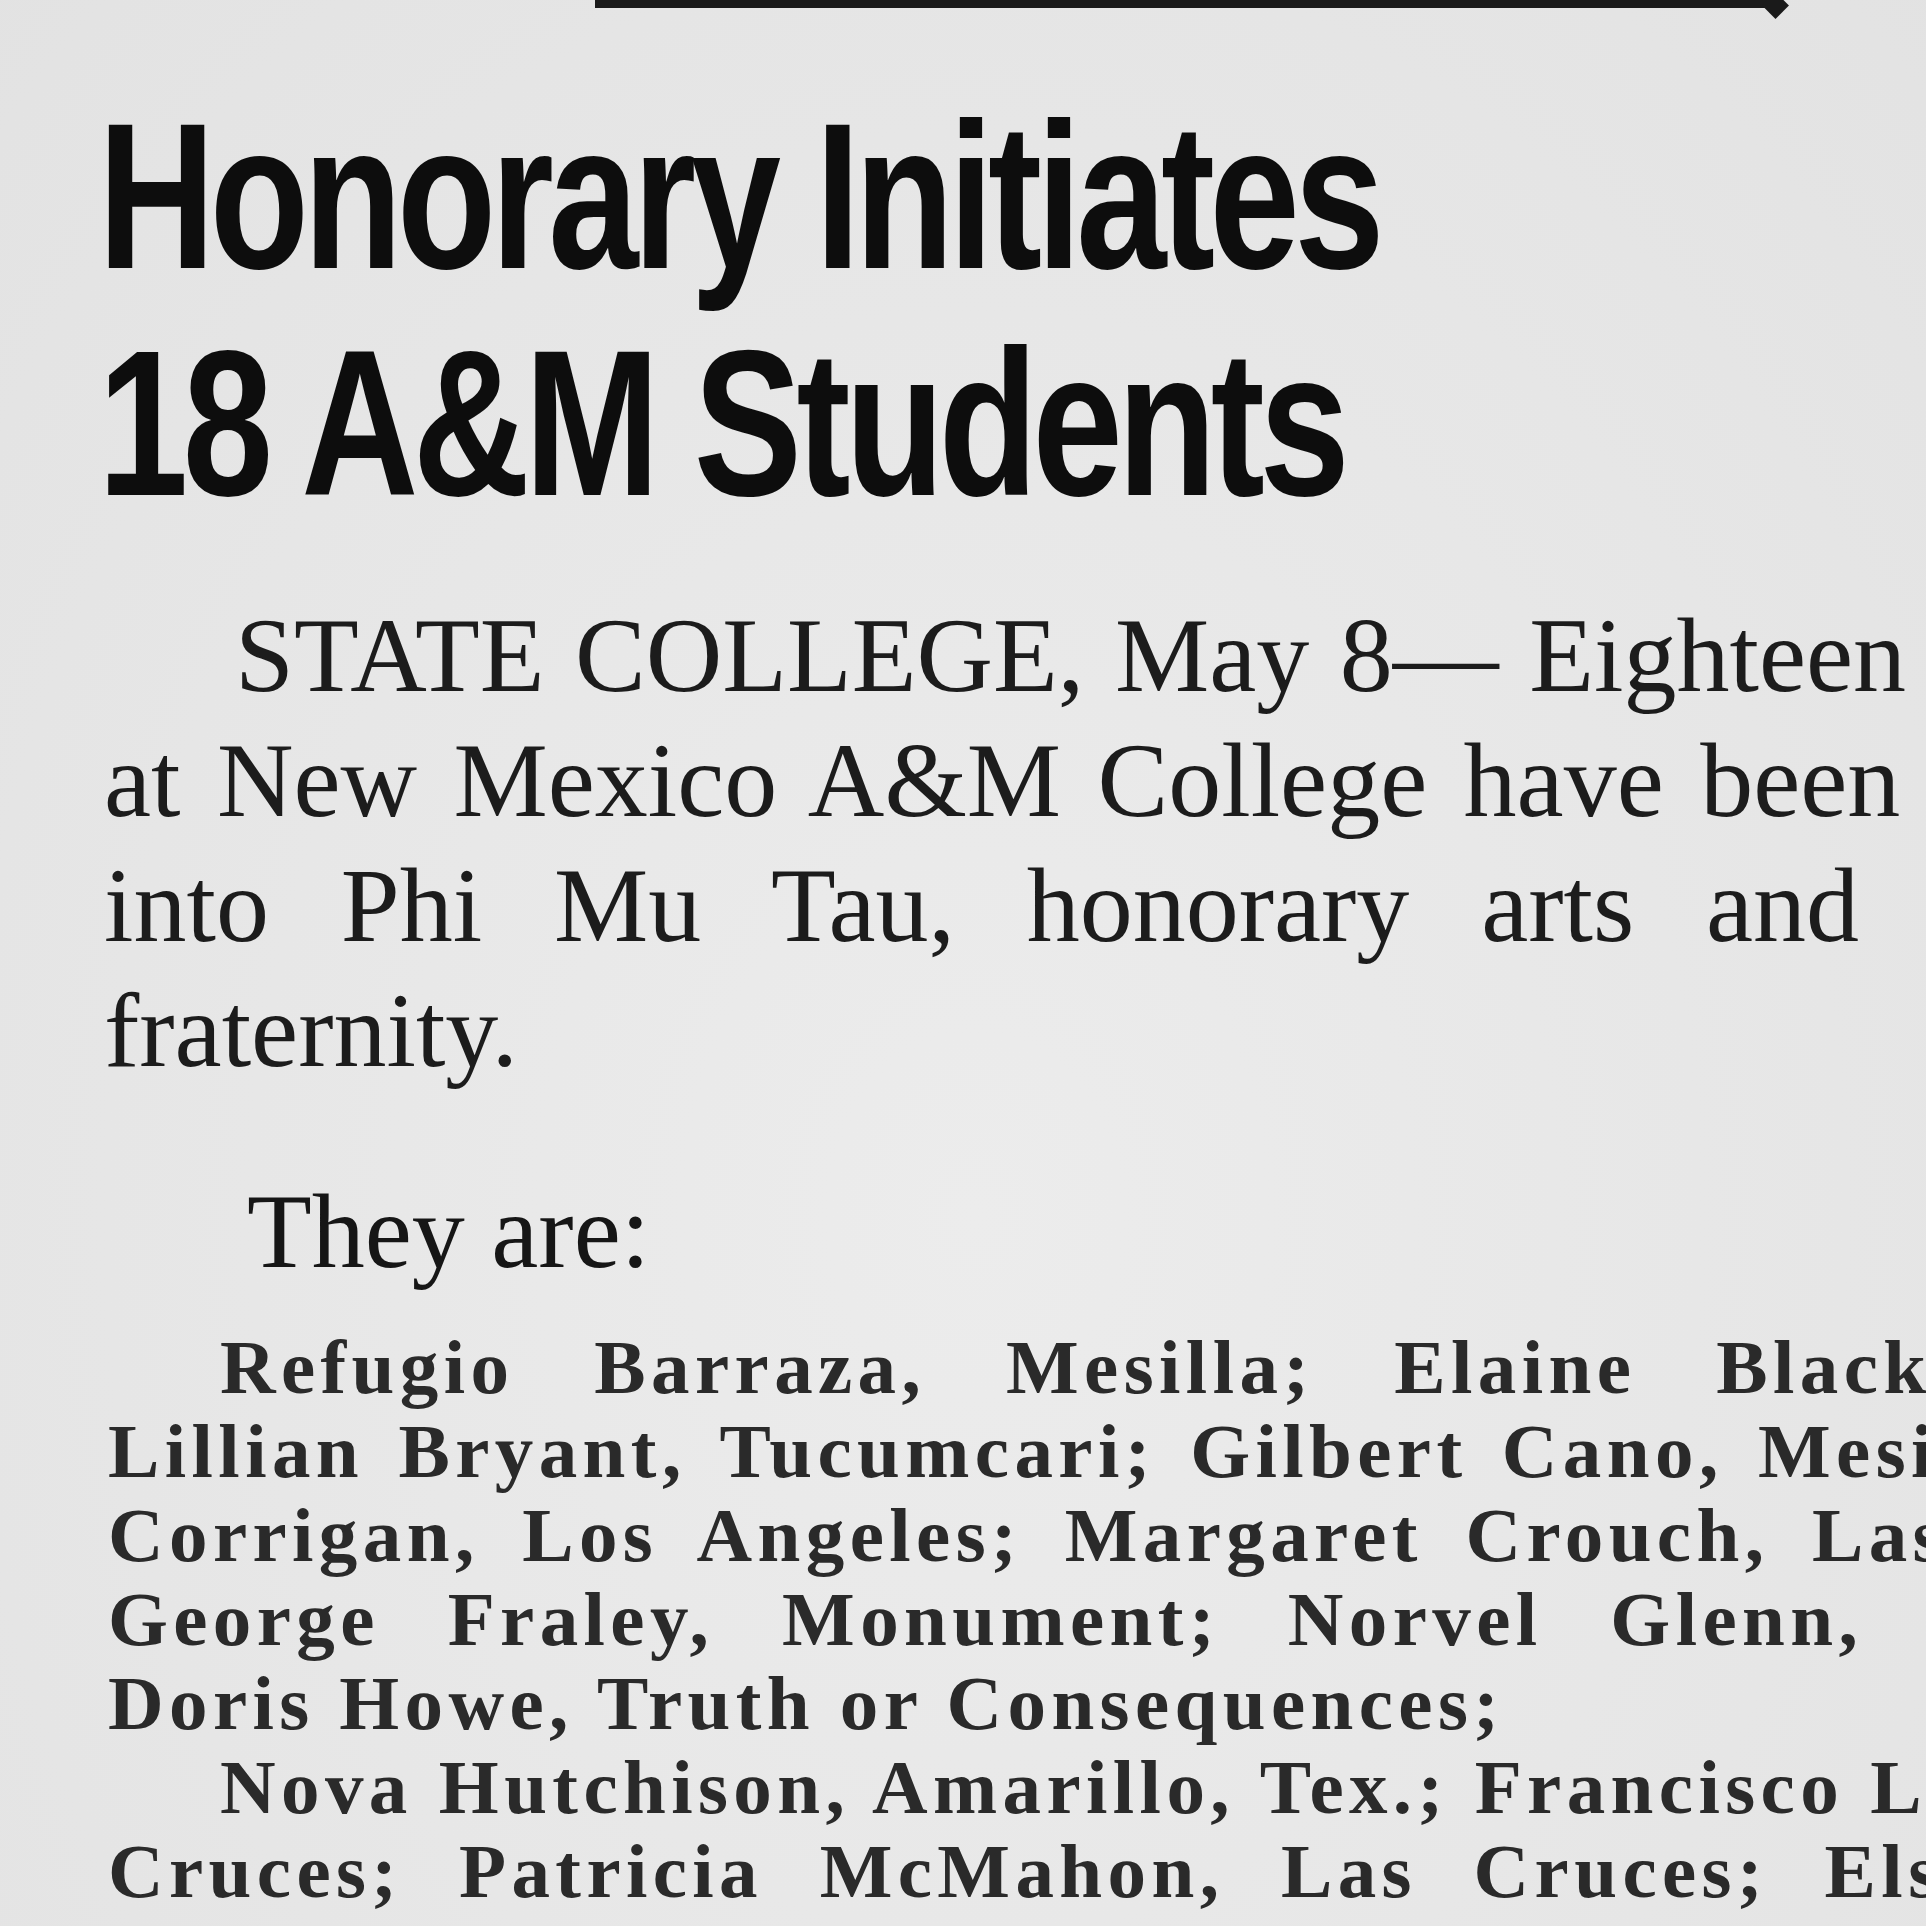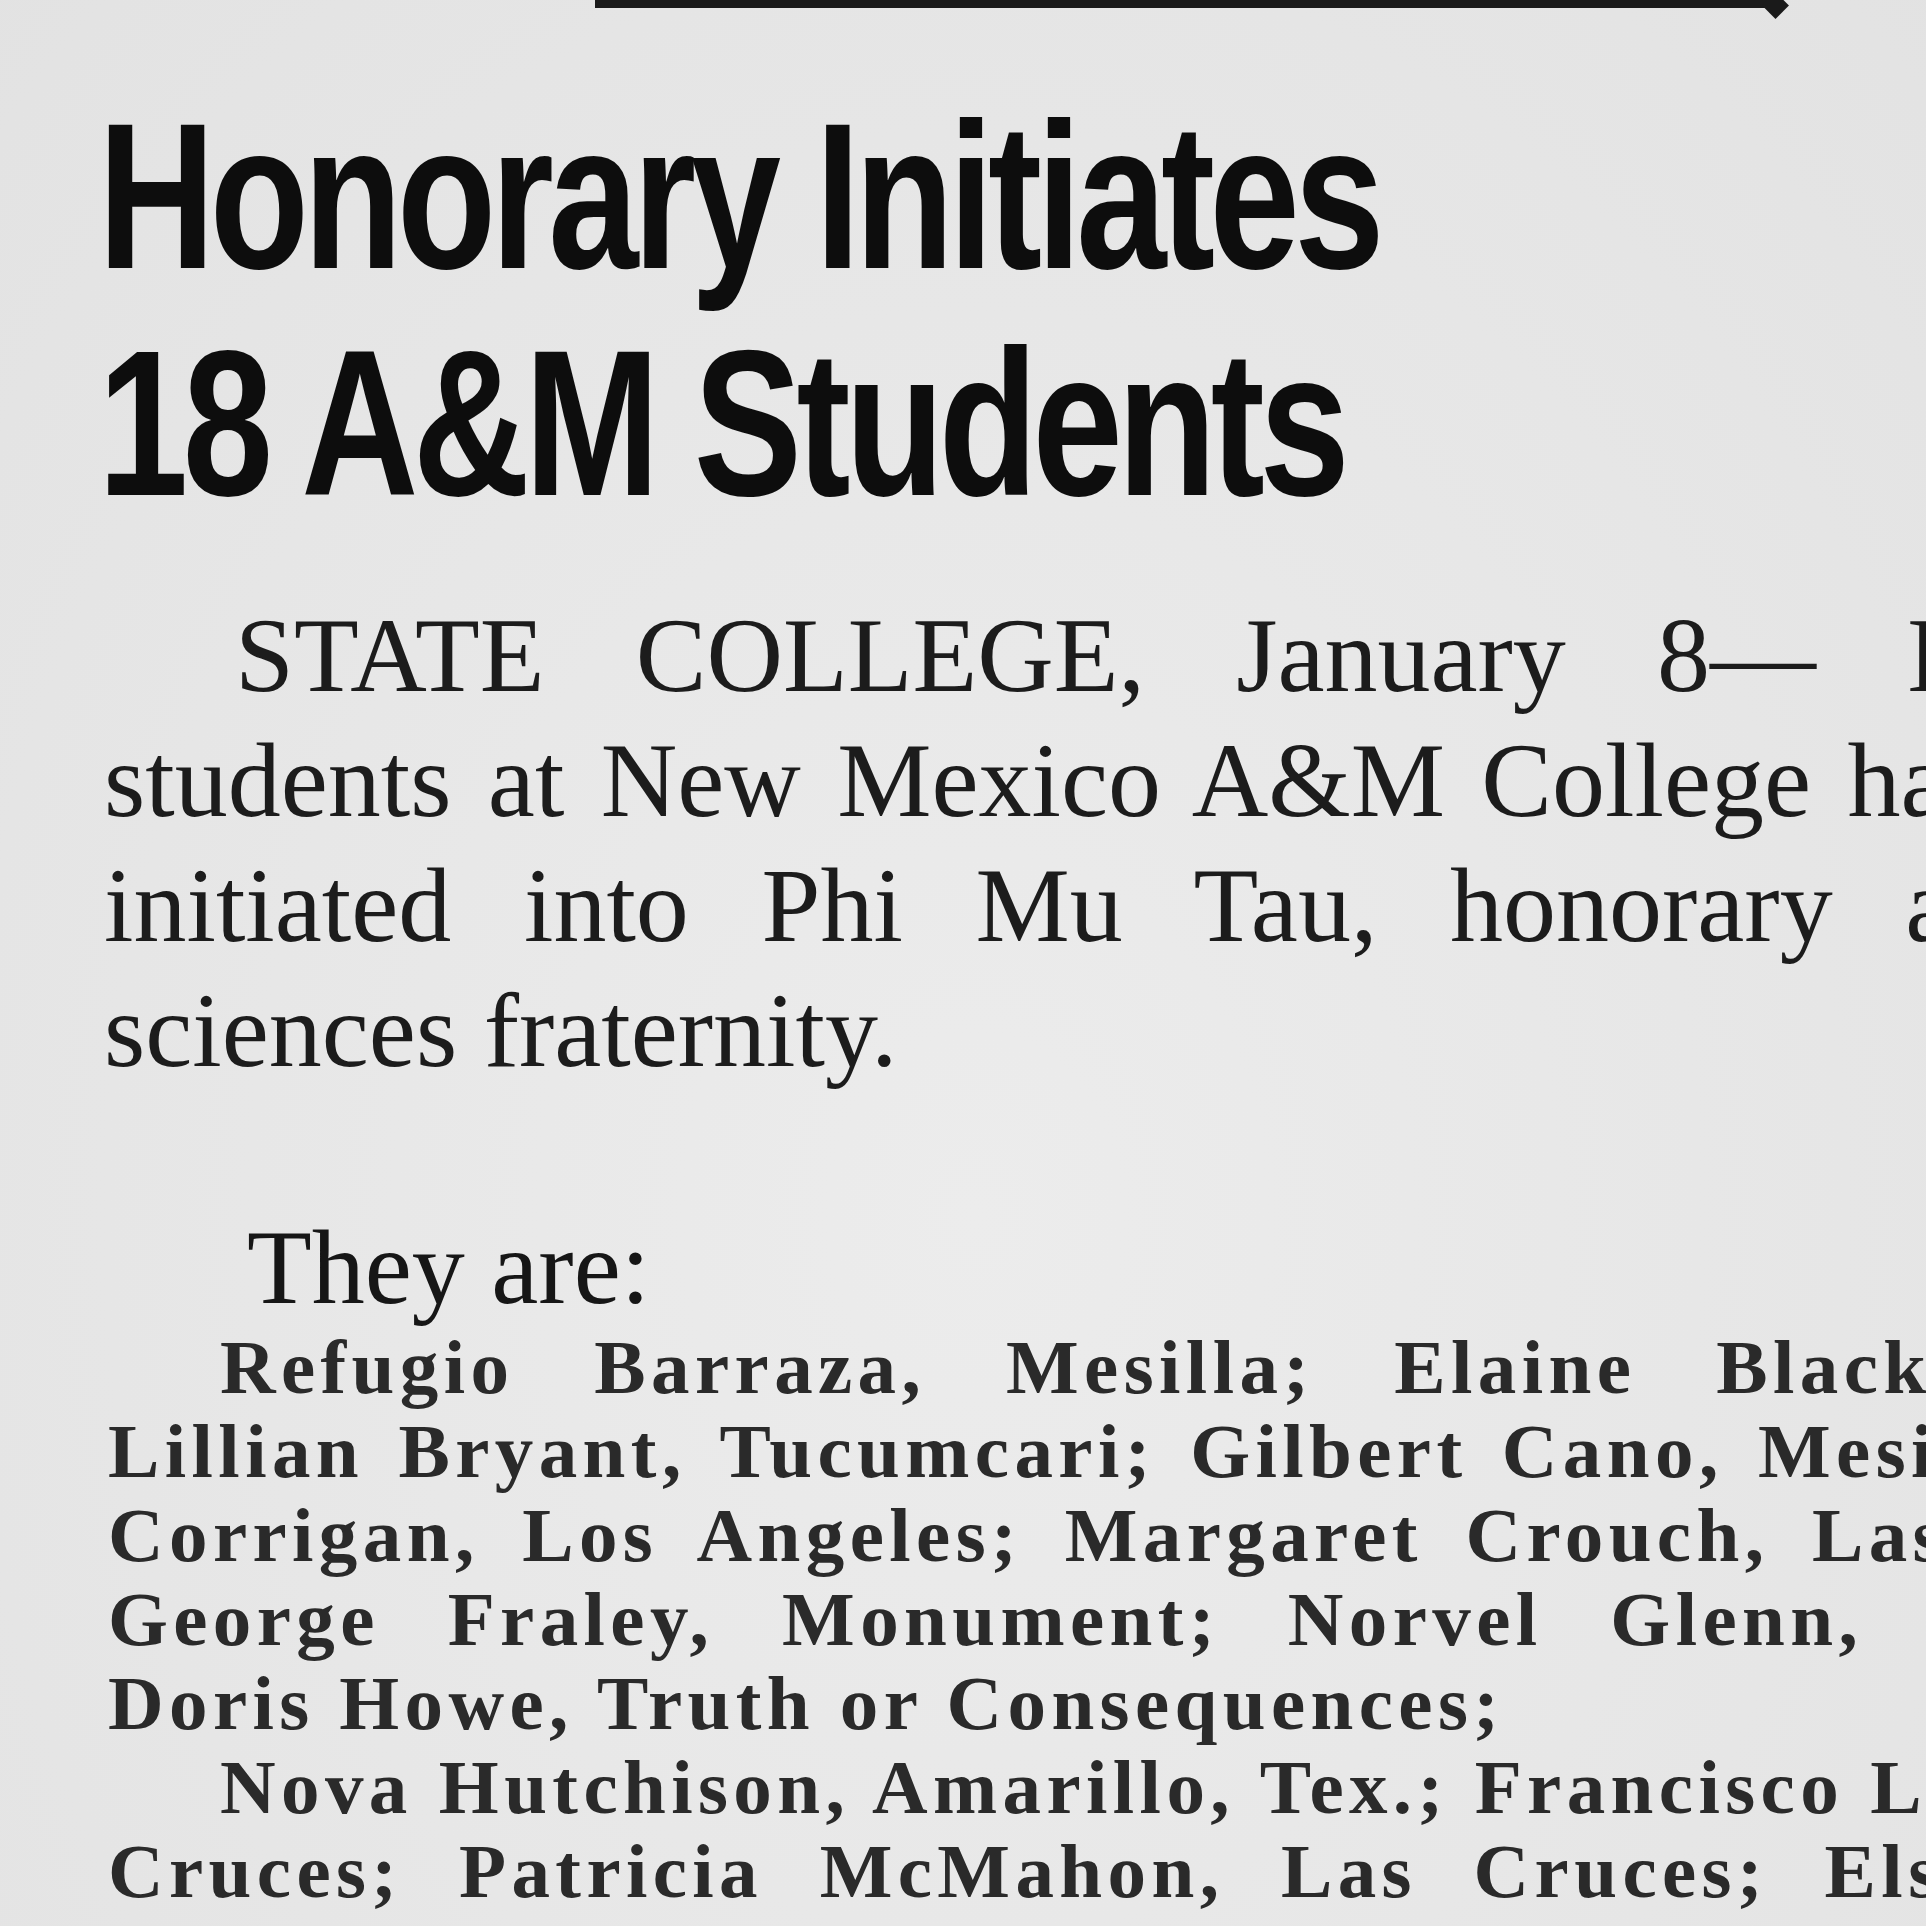--- a/index.html
+++ b/index.html
@@ -31,21 +31,21 @@
     color: #0d0d0d;
   }
   .headline div { white-space: nowrap; }
   .dateline-block {
     position: absolute; left: 104px; top: 593px; width: 2180px;
     font-size: 106px; line-height: 125px; color: #1c1c1c;
     text-align: justify;
   }
   .dateline-block p { margin: 0; }
   .indent { display: inline-block; width: 131px; }
-  .they-are { position: absolute; left: 247px; top: 1210px; font-size: 106px; line-height: 116px; }
+  .they-are { position: absolute; left: 247px; top: 1174px; font-size: 106px; line-height: 116px; }
   .names {
     position: absolute; left: 108px; top: 1325px; width: 2177px;
     font-family: "Liberation Serif", "DejaVu Serif", serif;
     font-size: 77px; line-height: 84px; font-weight: bold; color: #2a2a2a;
     letter-spacing: 5.4px; text-align: justify;
   }
   .names p { margin: 0; }
   .names .small-indent { display: inline-block; width: 112px; }
 </style>
 </head>
@@ -55,21 +55,21 @@
   <div class="top-rule">
     <div class="top-rule-diamond"></div>
   </div>
 
   <div class="headline">
     <div>Honorary Initiates</div>
     <div>18 A&amp;M Students</div>
   </div>
 
   <div class="dateline-block">
-    <p><span class="indent"></span><span>STATE COLLEGE, January 8—</span> <span>Eighteen students at New Mexico A&amp;M College have been initiated into Phi Mu Tau, honorary arts and sciences fraternity.</span></p>
+    <p><span class="indent"></span><span>STATE COLLEGE, May 8—</span> <span>Eighteen students at New Mexico A&amp;M College have been initiated into Phi Mu Tau, honorary arts and sciences fraternity.</span></p>
   </div>
 
   <div class="they-are">They are:</div>
 
   <div class="names">
     <p><span class="small-indent"></span><span>Refugio Barraza, Mesilla; Elaine Black, Arrey; Lillian Bryant, Tucumcari; Gilbert Cano, Mesilla; John Corrigan, Los Angeles; Margaret Crouch, Las Cruces; George Fraley, Monument; Norvel Glenn, Caprock; Doris Howe, Truth or Consequences;</span></p>
     <p><span class="small-indent"></span><span>Nova Hutchison, Amarillo, Tex.; Francisco Lopez, Las Cruces; Patricia McMahon, Las Cruces; Elsie Mills, Yakima, Wash.; Jay Owens, Espanola; Pat Parker, Ruidoso; Derby Parker, Estancia; Opal Lee Priestley, Las Cruces; Aaron Schein, Long Beach, N. Y.</span></p>
 
   </div>
 

